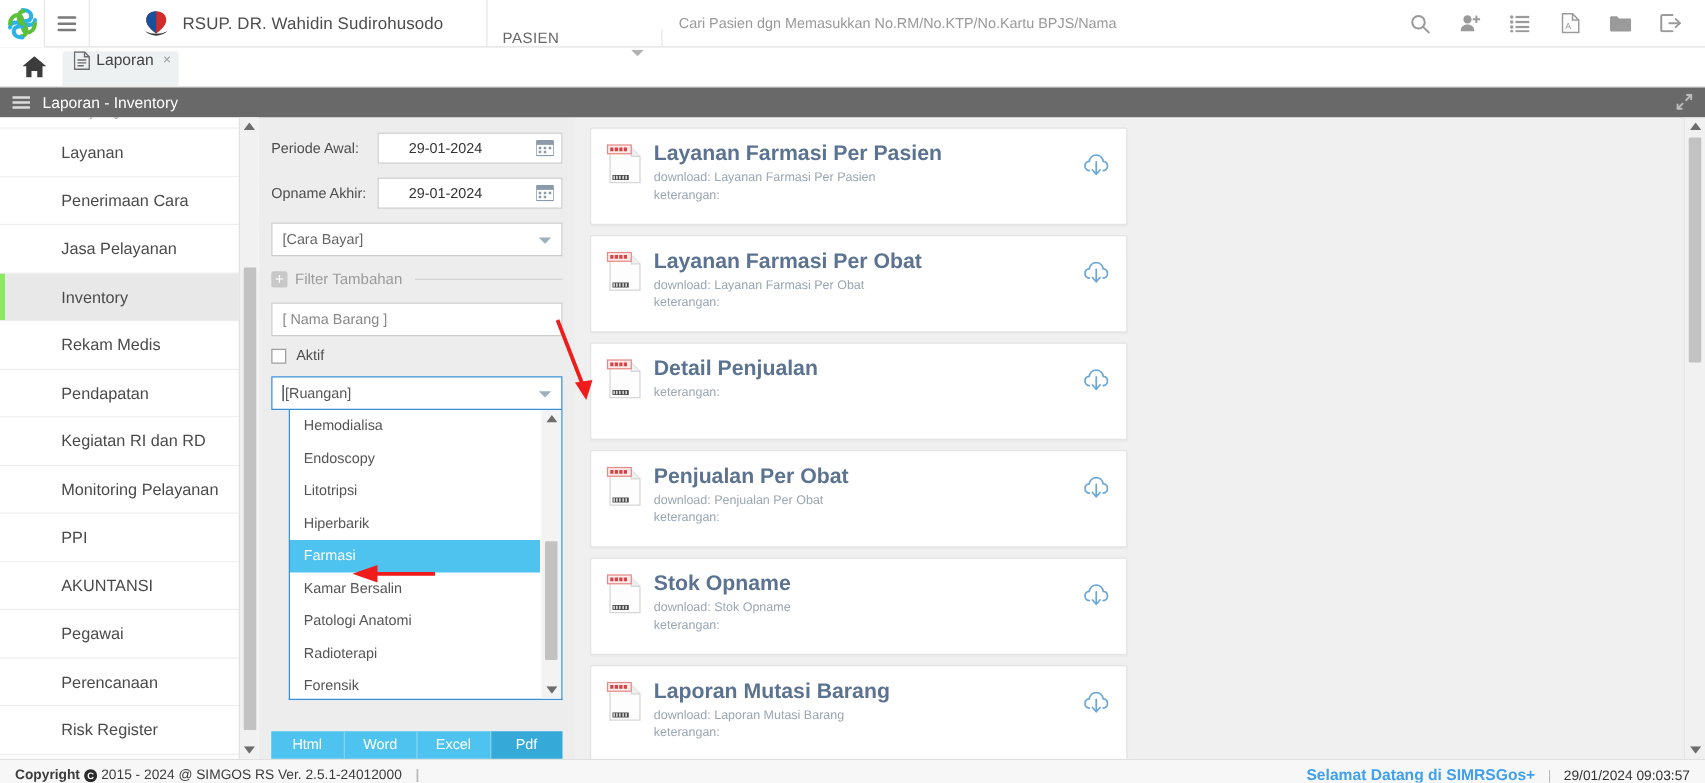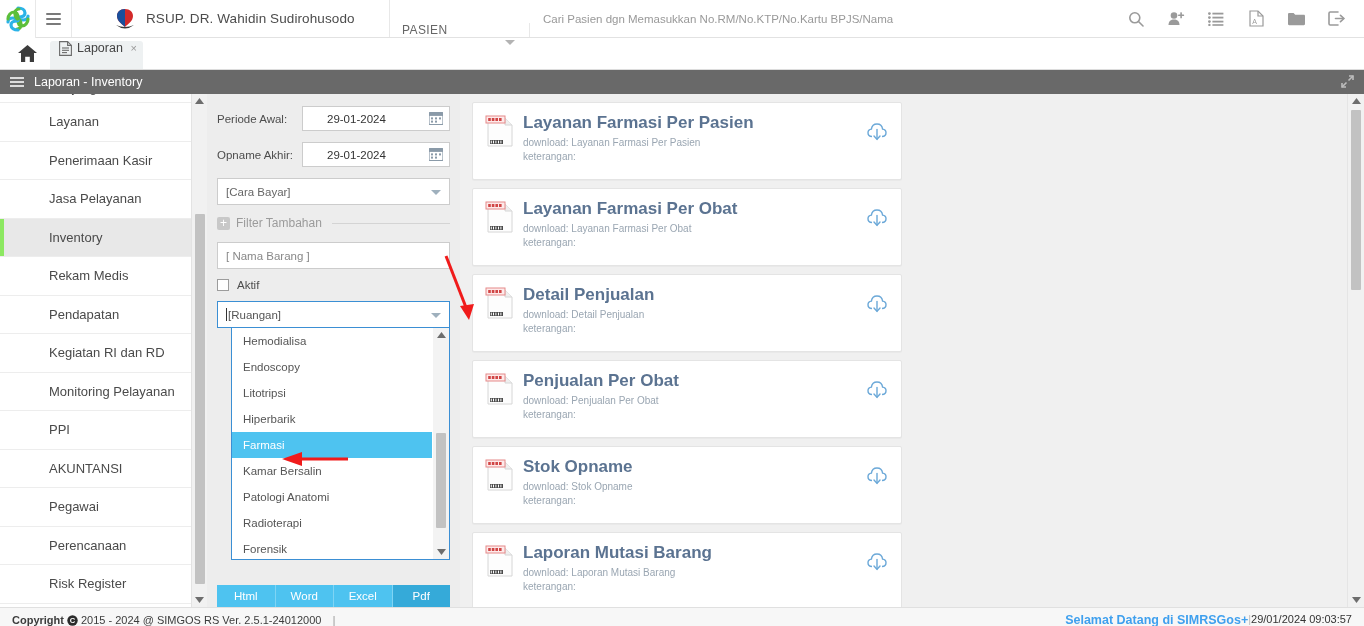--- a/index.html
+++ b/index.html
@@ -252,21 +252,21 @@
   }
 
   
   .footer {
     height: 25px; background: #f7f7f7; border-top: 1px solid #e0e0e0;
     display: flex; align-items: center; justify-content: space-between;
     padding: 0 12px; font-size: 11px; color: #3c3c3c; width: 1364px;
   }
   .copyright { display: flex; align-items: center; gap: 3px; font-weight: bold; }
   .copyright .cyear { font-weight: normal; }
-  .foot-right { display: flex; align-items: flex-start; }
+  .foot-right { display: flex; align-items: flex-end; gap: 10px; }
   .welcome {
     color: #3fa0ee; font-weight: bold; font-size: 12.5px;
     max-width: 195px; overflow: hidden; white-space: nowrap;
   }
   .foot-div { color: #bbb; }
   .foot-time { color: #333; font-size: 11px; }
 
   
   .annot { position: absolute; pointer-events: none; z-index: 60; }
 </style>
@@ -395,21 +395,21 @@
 
   <div class="sidebar">
     <div class="side-item clipped">
       <span>Kunjungan</span>
     </div>
     <div id="side-items">
         <div class="side-item">
           <span>Layanan</span>
         </div>
         <div class="side-item">
-          <span>Penerimaan Kasir</span>
+          <span>Penerimaan Cara</span>
         </div>
         <div class="side-item">
           <span>Jasa Pelayanan</span>
         </div>
         <div class="side-item active">
           <span>Inventory</span>
         </div>
         <div class="side-item">
           <span>Rekam Medis</span>
         </div>
@@ -636,21 +636,20 @@
   <rect x="14" y="3" width="2.6" height="3" fill="#d14545"></rect>
   <rect x="5" y="25" width="13" height="4" fill="#4a4a4a"></rect>
   <rect x="5.8" y="25.6" width="1" height="2.8" fill="#fff"></rect>
   <rect x="8" y="25.6" width="1" height="2.8" fill="#fff"></rect>
   <rect x="10.4" y="25.6" width="1" height="2.8" fill="#fff"></rect>
   <rect x="13" y="25.6" width="1" height="2.8" fill="#fff"></rect>
   <rect x="15.4" y="25.6" width="1" height="2.8" fill="#fff"></rect>
 </svg></div>
           <div class="card-txt">
             <div class="card-title">Detail Penjualan</div>
-            <div class="card-dl">download: Detail Penjualan</div>
             <div class="card-ket">keterangan:</div>
           </div>
           <div class="card-dlicon"><svg width="20" height="18" viewBox="0 0 20 18" fill="none" stroke="#6ba8d8" stroke-width="1.4">
   <path d="M5 13.5C2.6 13.5 1 11.9 1 9.8 1 7.9 2.4 6.3 4.4 6.1 4.8 3.2 7.1 1 10 1c2.9 0 5.2 2.2 5.6 5.1 2 .2 3.4 1.8 3.4 3.7 0 2.1-1.6 3.7-4 3.7"></path>
   <line x1="10" y1="6.5" x2="10" y2="16" stroke-linecap="round"></line>
   <polyline points="7,13 10,16.4 13,13" stroke-linecap="round" stroke-linejoin="round"></polyline>
 </svg></div>
         </div>
         <div class="card">
           <div class="card-icon"><svg width="30" height="34" viewBox="0 0 30 34">

